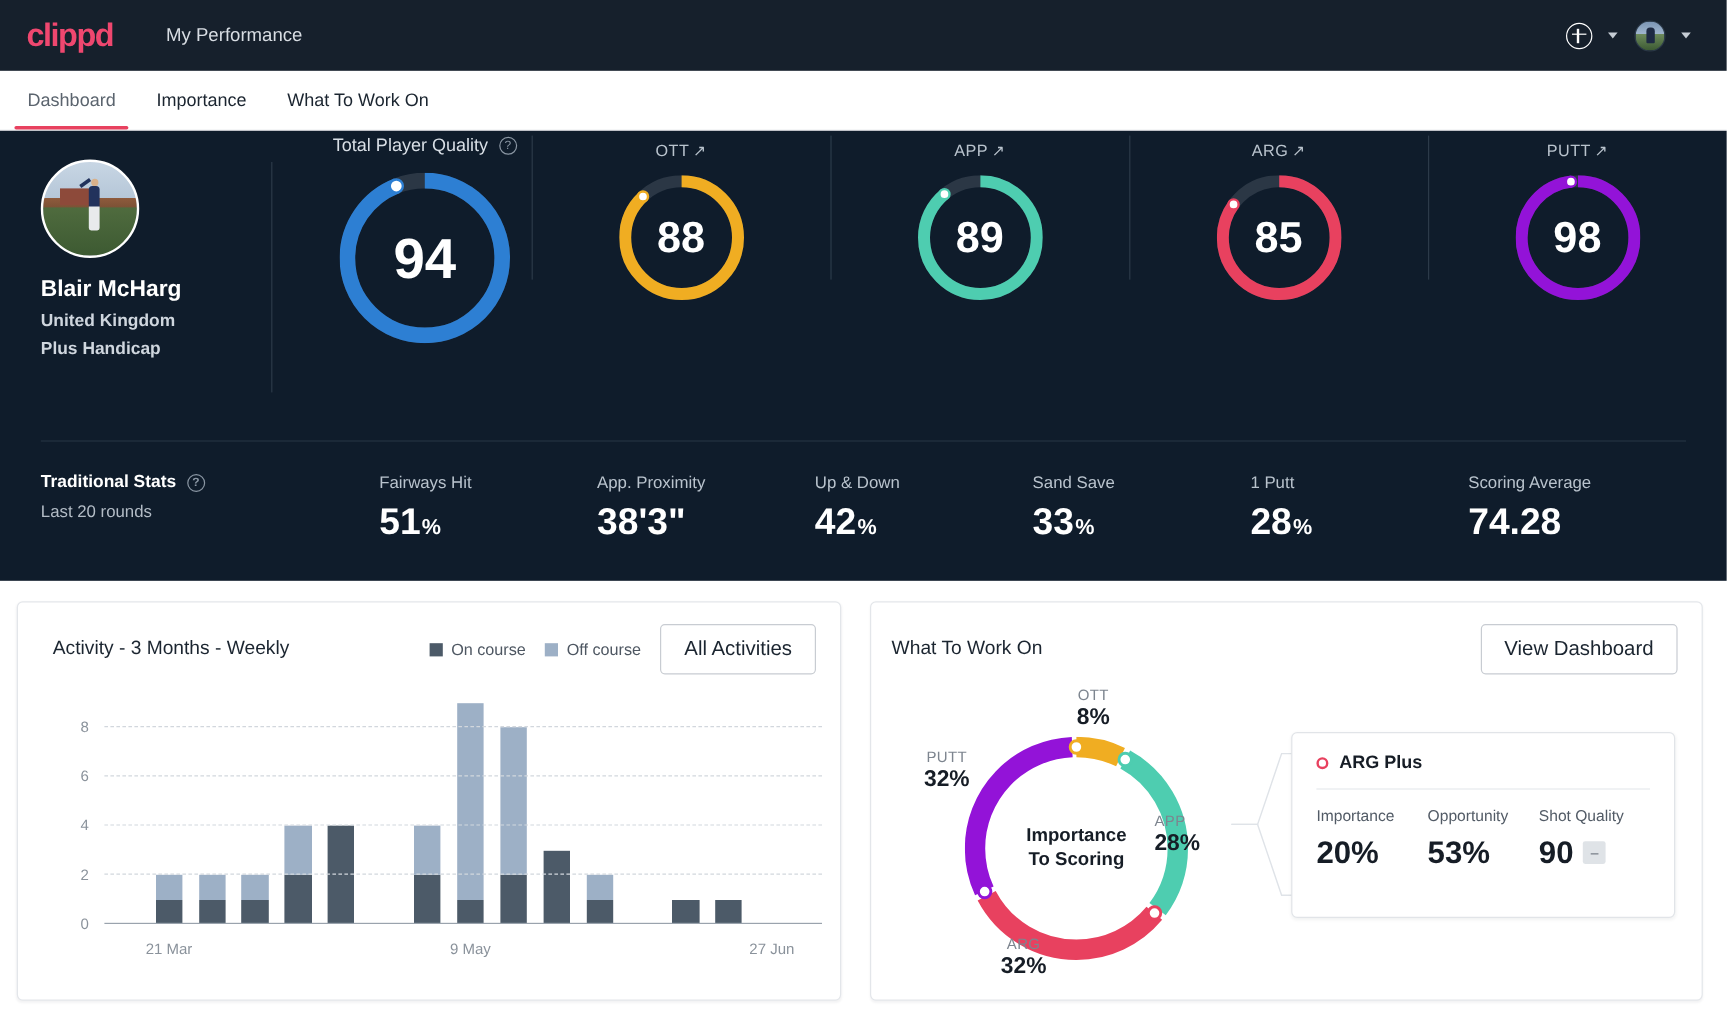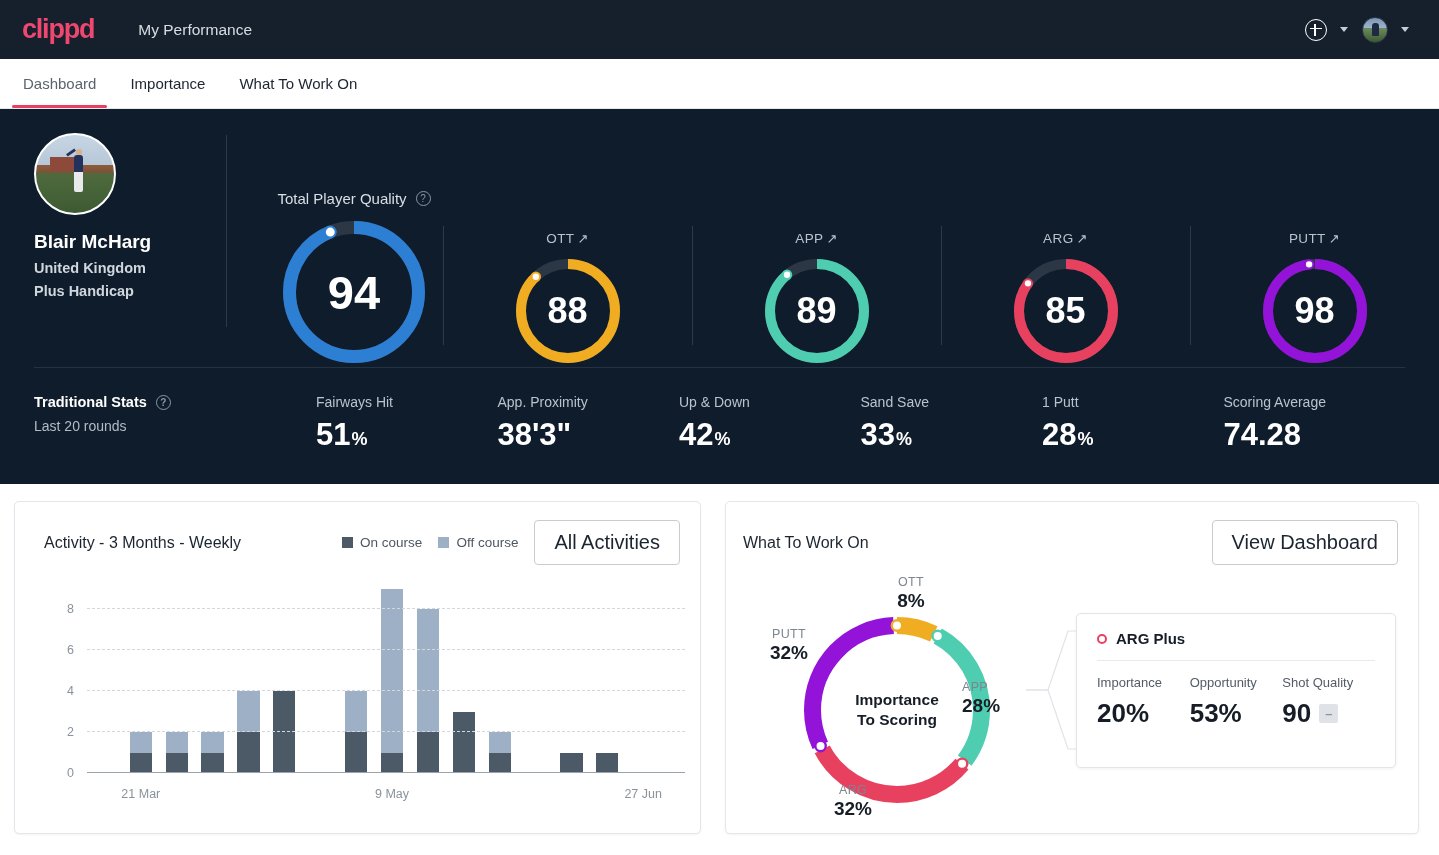--- a/index.html
+++ b/index.html
@@ -86,21 +86,21 @@
   .avatar-lg .person-head { position: absolute; left: 40px; top: 14px; width: 6px; height: 6px; background: #d8b08a; border-radius: 50%; }
   .avatar-lg .person-arm { position: absolute; left: 30px; top: 16px; width: 10px; height: 3px; background: #22325c; transform: rotate(-35deg); }
   .player-name { margin-top: 16px; font-size: 19px; font-weight: 700; color: #ffffff; }
   .player-meta { margin-top: 7px; font-size: 14.5px; color: #cfd6de; font-weight: bold; }
 
   .hero-divider-v {
     width: 1px; background: #2c3a49; margin: 26px 0 40px 0; flex-shrink: 0;
   }
 
   .quality {
-    flex: 1; display: flex; align-items: flex-end; padding-top: 34px;
+    flex: 1; display: flex; align-items: flex-start; padding-top: 4px;
   }
   .tpq-block { width: 216px; flex-shrink: 0; text-align: center; padding-left: 38px; }
   .tpq-head {
     display: flex; align-items: center; justify-content: center; gap: 9px;
     font-size: 15px; color: #d9dfe6; margin-bottom: 14px;
   }
   .qmark {
     width: 15px; height: 15px; border: 1.3px solid #8b97a4; border-radius: 50%;
     color: #8b97a4; font-size: 10px; line-height: 13px; text-align: center;
   }
@@ -150,21 +150,21 @@
   .card-wtwo { flex: 1; }
   .card-head {
     display: flex; align-items: center; padding: 18px 20px 0 17px; gap: 16px;
   }
   .card-title { font-size: 16px; color: #1b2530; }
   .legend { display: flex; align-items: center; gap: 16px; margin-left: auto; }
   .legend-item { display: flex; align-items: center; gap: 7px; font-size: 13.5px; color: #4e5762; }
   .swatch { width: 11px; height: 11px; }
   .btn-outline {
     border: 1px solid #c8ccd2; border-radius: 4px; background: #fff;
-    padding: 10px 19px; font-size: 20px; color: #1b2530; cursor: pointer;
+    padding: 10px 19px; font-size: 17px; color: #1b2530; cursor: pointer;
     font-family: "Liberation Sans", sans-serif; white-space: nowrap;
   }
   .head-right { margin-left: auto; }
 
   
   .chart-wrap { position: relative; margin: 14px 10px 0 10px; height: 230px; }
   .plot { position: absolute; left: 50px; right: 5px; top: 10px; bottom: 36px; }
   .gridline { position: absolute; left: 0; right: 0; height: 0; border-top: 1px dashed #d2d7dd; }
   .gridline.zero { border-top: 1px solid #9aa3ad; }
   .ytick {

